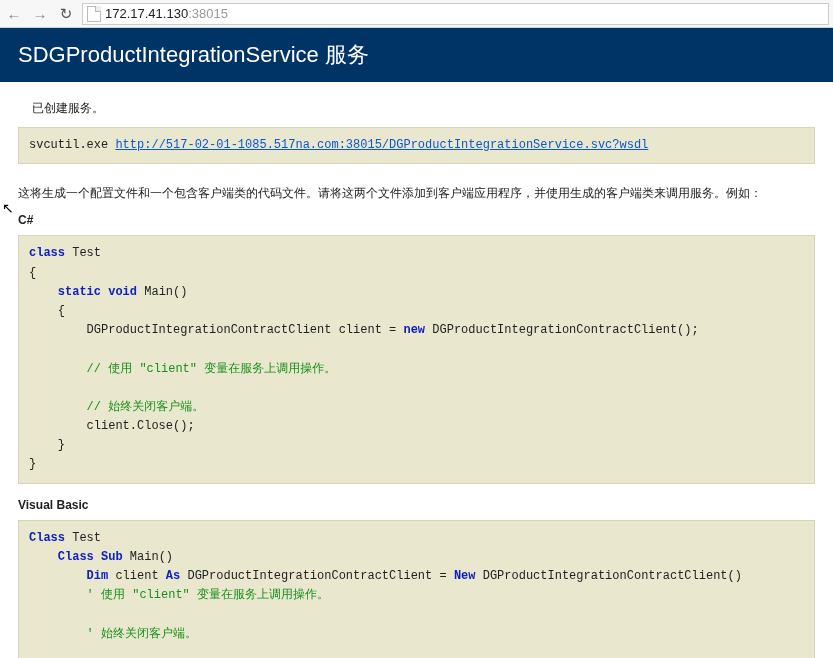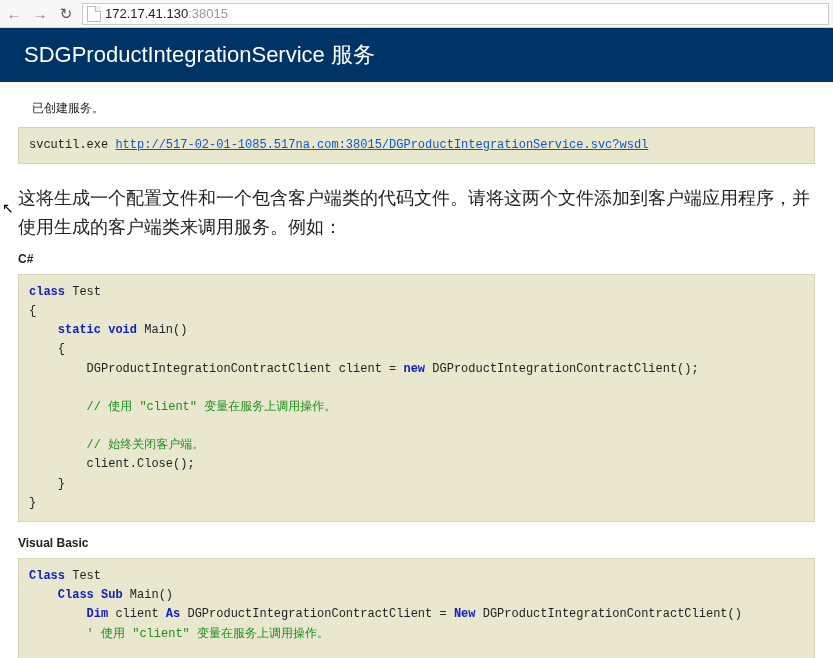--- a/index.html
+++ b/index.html
@@ -5,28 +5,28 @@
   * { margin: 0; padding: 0; box-sizing: border-box; }
   body { font-family: Arial, "Microsoft YaHei", sans-serif; font-size: 13px; color: #222; background: #fff; width: 833px; }
   .browser-bar { display: flex; align-items: center; height: 28px; border-bottom: 1px solid #d0d0d0; background: #f7f7f7; padding: 0 4px; gap: 6px; }
   .nav-btn { width: 20px; height: 20px; display: flex; align-items: center; justify-content: center; color: #888; border-radius: 3px; font-size: 15px; cursor: default; }
   .nav-btn.enabled { color: #555; cursor: pointer; }
   .url-field { flex: 1; height: 22px; border: 1px solid #ccc; background: #fff; display: flex; align-items: center; padding: 0 4px; font-size: 13px; font-family: Arial; }
   .url-icon { width: 14px; height: 16px; margin-right: 4px; display: inline-block; position: relative; }
   .url-icon::before { content:""; position:absolute; inset:0; border:1px solid #bbb; background:#fff; }
   .url-icon::after { content:""; position:absolute; top:0; right:0; width:5px; height:5px; border-left:1px solid #bbb; border-bottom:1px solid #bbb; background:#eee; }
   .url-port { color: #999; }
-  .page-header { background: #003366; color: #fff; padding: 12px 24px; font-size: 22px; font-weight: normal; font-family: "Segoe UI", Tahoma, Arial, sans-serif; }
+  .page-header { background: #003366; color: #fff; padding: 12px 18px; font-size: 22px; font-weight: normal; font-family: "Segoe UI", Tahoma, Arial, sans-serif; }
   .content { padding: 12px 18px; }
   .p1 { margin: 6px 0 10px 14px; font-size: 12px; }
   .p2 { margin: 4px 0 16px 0; font-size: 12px; line-height: 1.6; }
   .inline-code { font-family: Consolas, "Courier New", monospace; font-size: 12px; }
   .codebox { background: #e9e8cf; border: 1px solid #d6d5b8; padding: 8px 10px; font-family: Consolas, "Courier New", monospace; font-size: 12px; margin: 0 0 14px 0; overflow-x: auto; white-space: pre; line-height: 1.6; }
   .codebox a { color: #0b57d0; text-decoration: underline; }
-  .p3 { margin: 20px 0 10px 0; font-size: 18px; line-height:1.6; }
+  .p3 { margin: 20px 0 10px 0; font-size: 12px; line-height:1.6; }
   .lang-label { font-weight: bold; font-size: 12px; margin: 4px 0 8px 0; }
   .kw { color: #1020c0; font-weight: bold; }
   .cm { color: #1a8f1a; }
   .cursor-ptr { position:absolute; left:2px; top:118px; font-size:14px; color:#000; }
 </style>
 </head>
 <body>
 
 <div class="browser-bar">
   <div class="nav-btn">←</div>

